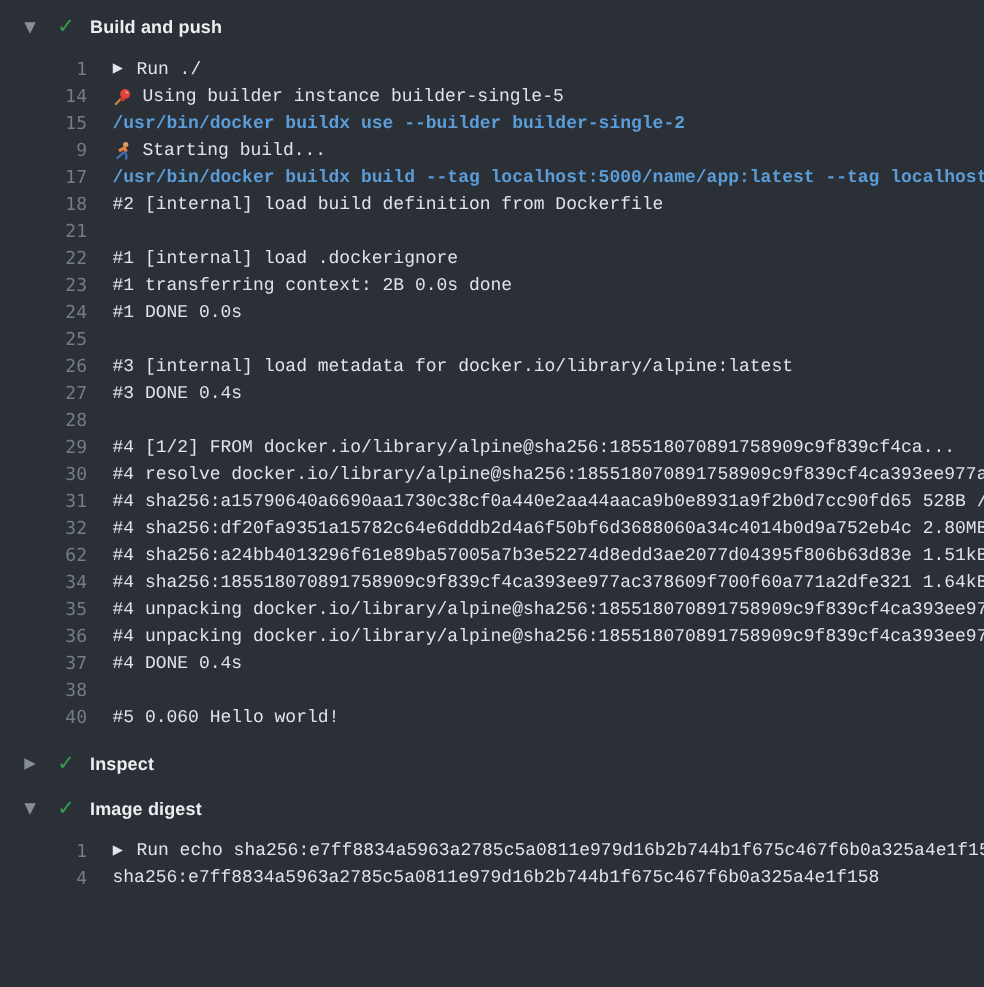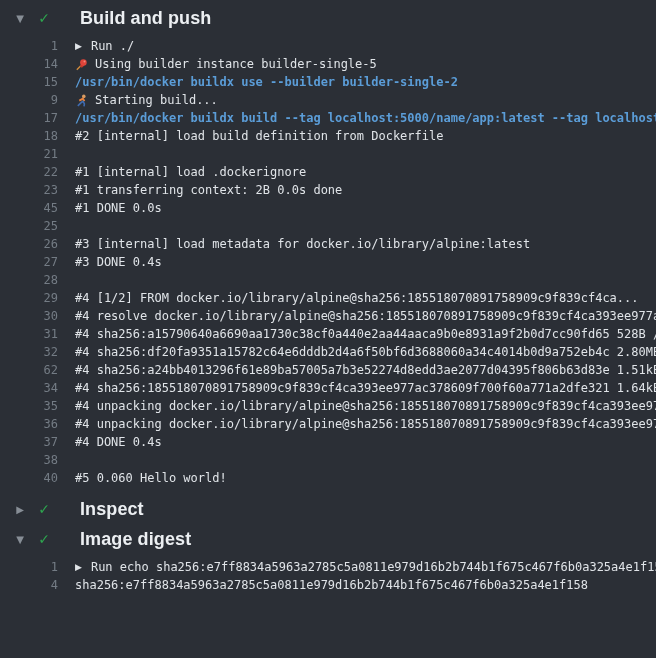--- a/index.html
+++ b/index.html
@@ -36,23 +36,23 @@
   .check {
     width: 16px;
     margin-left: 8px;
     color: var(--success);
     font-weight: 700;
     font-size: 14px;
     text-align: center;
     font-family: "DejaVu Sans", sans-serif;
   }
   .section-label {
-    margin-left: 28px;
+    margin-left: 8px;
     font-family: "Liberation Sans", sans-serif;
-    font-size: 18px;
+    font-size: 12px;
     font-weight: 600;
     color: var(--header_text);
     letter-spacing: 0.1px;
   }
 
   .section-lines { padding: 4px 0 7px 0; }
   .log-line {
     display: flex;
     height: 18px;
     line-height: 18px;
@@ -67,21 +67,21 @@
     cursor: pointer;
   }
   .line-content {
     margin-left: 17px;
     overflow: hidden;
     color: var(--text);
     display: flex;
     align-items: center;
     white-space: pre;
   }
-  .line-text { white-space: pre; }
+  .line-text { white-space: pre; font-family: Liberation Mono, monospace; }
   .line-text.command { color: var(--command); font-weight: 700; }
   .expander {
     color: var(--text);
     font-size: 9px;
     margin-right: 9px;
     cursor: pointer;
     font-family: "DejaVu Sans", sans-serif;
   }
   .icon-slot { margin-right: 7px; display: inline-flex; align-items: center; }
   .icon-slot svg { display: block; }
@@ -183,21 +183,21 @@
   <div class="log-line">
     <span class="gutter">23</span>
     <span class="line-content">
       
       
       <span class="line-text">#1 transferring context: 2B 0.0s done</span>
     </span>
   </div>
 
   <div class="log-line">
-    <span class="gutter">45</span>
+    <span class="gutter">24</span>
     <span class="line-content">
       
       
       <span class="line-text">#1 DONE 0.0s</span>
     </span>
   </div>
 
   <div class="log-line">
     <span class="gutter">25</span>
     <span class="line-content">

